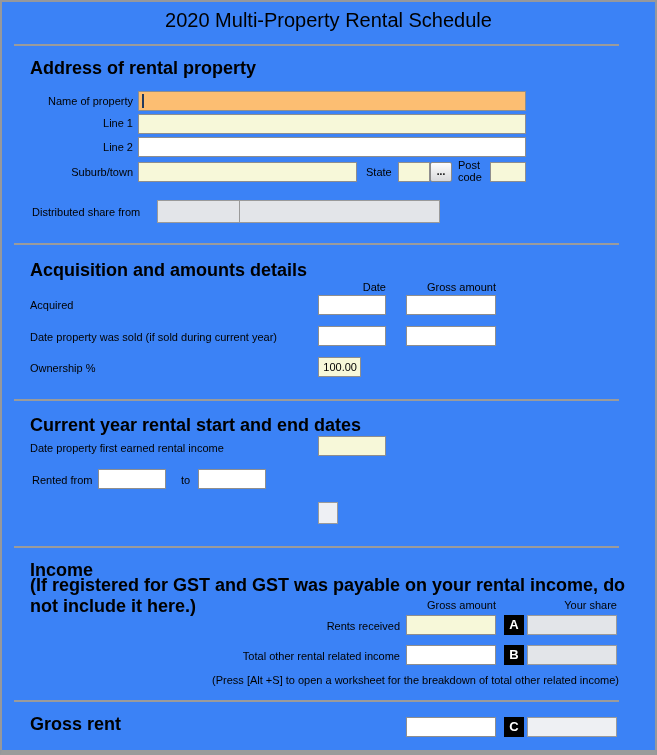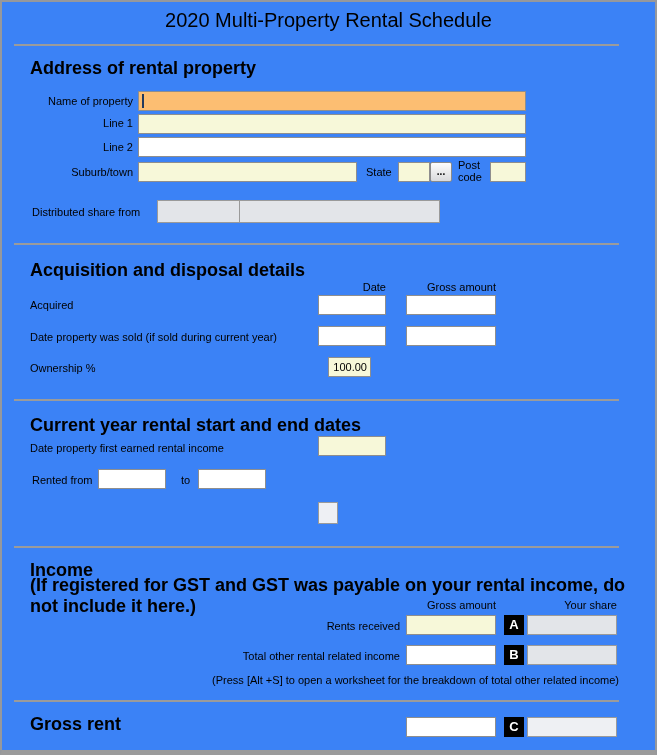--- a/index.html
+++ b/index.html
@@ -68,35 +68,35 @@
   <button class="abs browse" style="left:428px;top:160px">...</button>
   <div class="abs lbl" style="left:456px;top:157px;width:34px;white-space:normal;line-height:12px">Post code</div>
   <input class="abs fld yellow" style="left: 488px; top: 160px; width: 36px;">
 
   <div class="abs lbl" style="left:30px;top:204px">Distributed share from</div>
   <div class="abs fld gray" style="left:155px;top:198px;width:83px;height:23px"></div>
   <div class="abs fld gray" style="left:237px;top:198px;width:201px;height:23px"></div>
 
   <div class="abs divider" style="top:241px"></div>
 
-  <div class="abs heading" style="left:28px;top:258px">Acquisition and disposal details</div>
+  <div class="abs heading" style="left:28px;top:258px">Acquisition and amounts details</div>
 
   <div class="abs colhdr" style="left:316px;top:279px;width:68px">Date</div>
   <div class="abs colhdr" style="left:404px;top:279px;width:90px">Gross amount</div>
 
   <div class="abs lbl" style="left:28px;top:297px">Acquired</div>
   <input class="abs fld" style="left: 316px; top: 293px; width: 68px;">
   <input class="abs fld" style="left: 404px; top: 293px; width: 90px;">
 
   <div class="abs lbl" style="left:28px;top:329px">Date property was sold (if sold during current year)</div>
   <input class="abs fld" style="left: 316px; top: 324px; width: 68px;">
   <input class="abs fld" style="left: 404px; top: 324px; width: 90px;">
 
   <div class="abs lbl" style="left:28px;top:360px">Ownership %</div>
-  <input class="abs fld yellow right" style="left: 316px; top: 355px; width: 43px; margin-left: 10px;" value="100.00">
+  <input class="abs fld yellow right" style="left: 316px; top: 355px; width: 43px;" value="100.00">
 
   <div class="abs divider" style="top:397px"></div>
 
   <div class="abs lbl" style="left:28px;top:440px">Date property first earned rental income</div>
 
   <div class="abs heading" style="left:28px;top:413px">Current year rental start and end dates</div>
   <input class="abs fld yellow" style="left: 316px; top: 434px; width: 68px;">
 
   <div class="abs lbl" style="left:30px;top:472px">Rented from</div>
   <input class="abs fld" style="left: 96px; top: 467px; width: 68px;">

